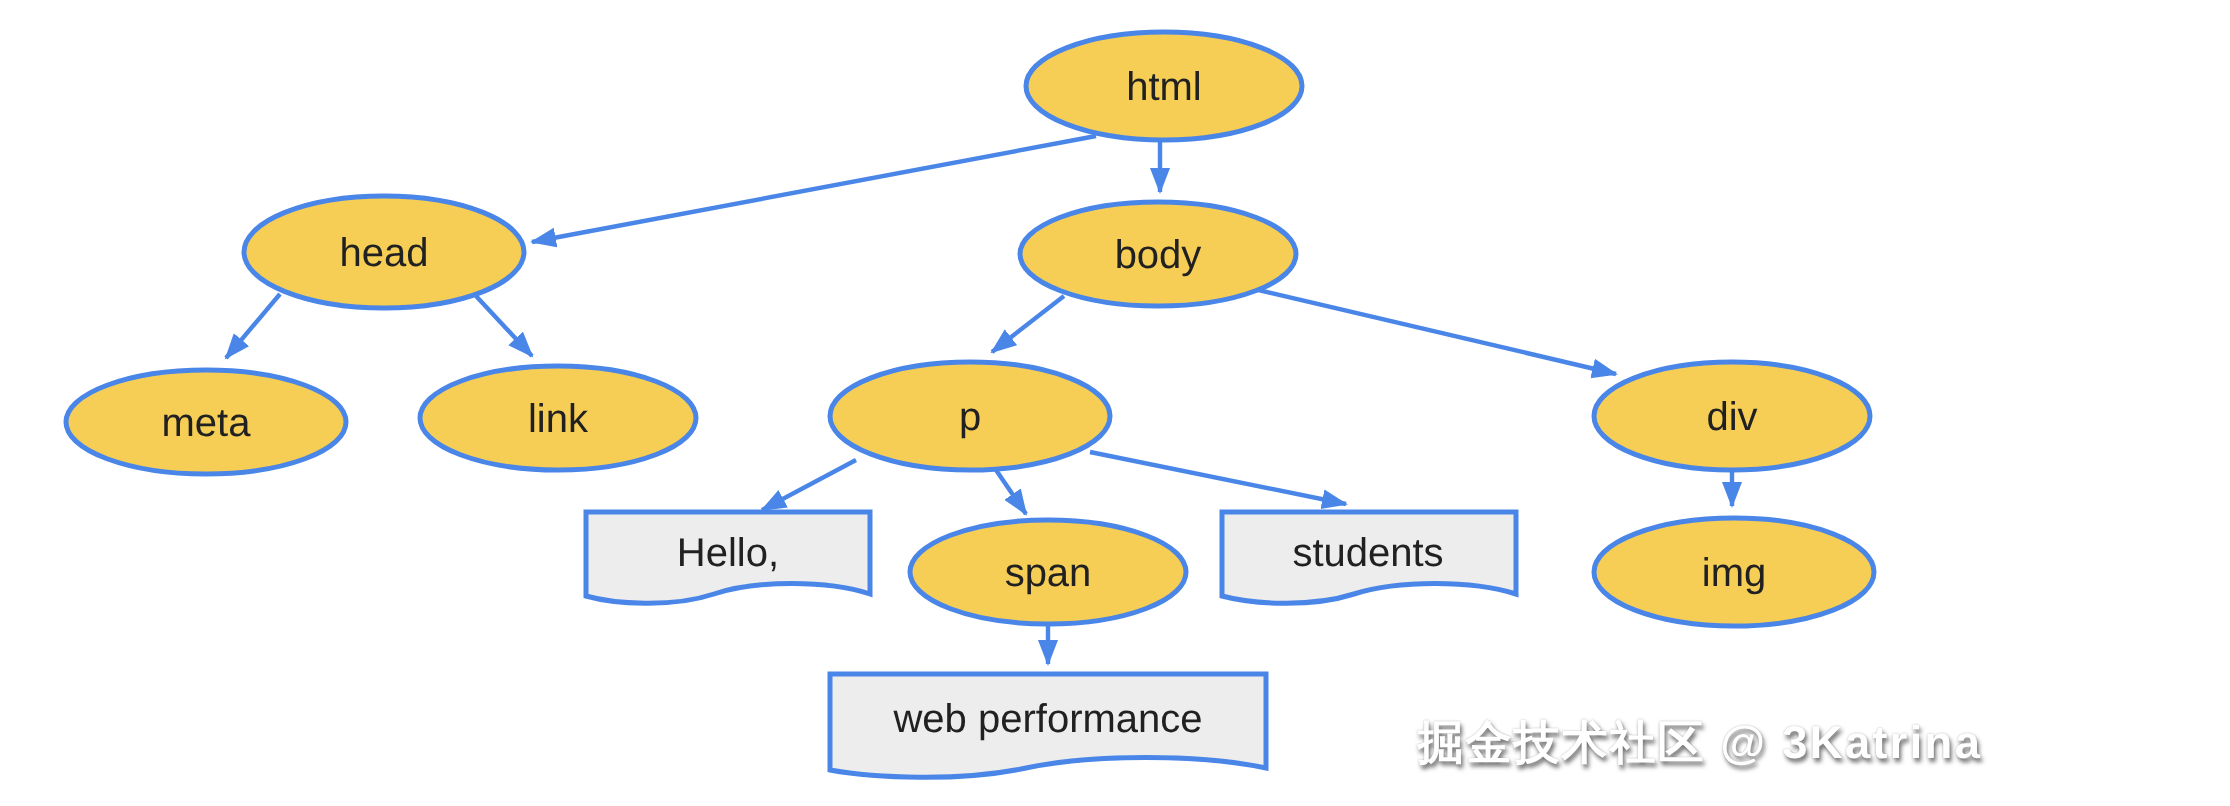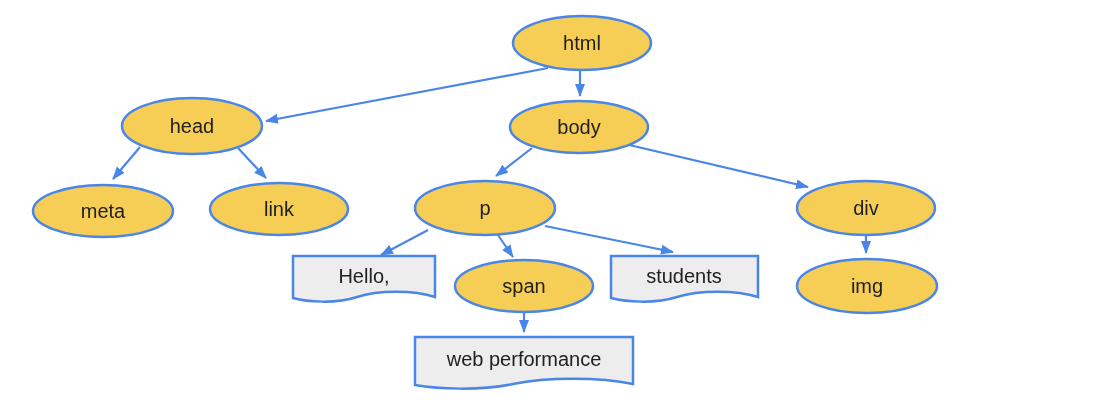--- a/index.html
+++ b/index.html
@@ -122,13 +122,14 @@
     <g>
       <path class="doc-shape" d="M611 256 H758 V297 C736 290 699 290 677 297 C655 304 626 302 611 298 Z"></path>
       <text class="node-label" x="684" y="283">students</text>
     </g>
     <g>
       <path class="doc-shape" d="M415 337 H633 V384 C600 377 546 377 513 384 C480 391 437 389 415 385 Z"></path>
       <text class="node-label" x="524" y="366">web performance</text>
     </g>
   </svg>
 
+  <div class="watermark">掘金技术社区 @ 3Katrina</div>
 </div>
 
 </body></html>

